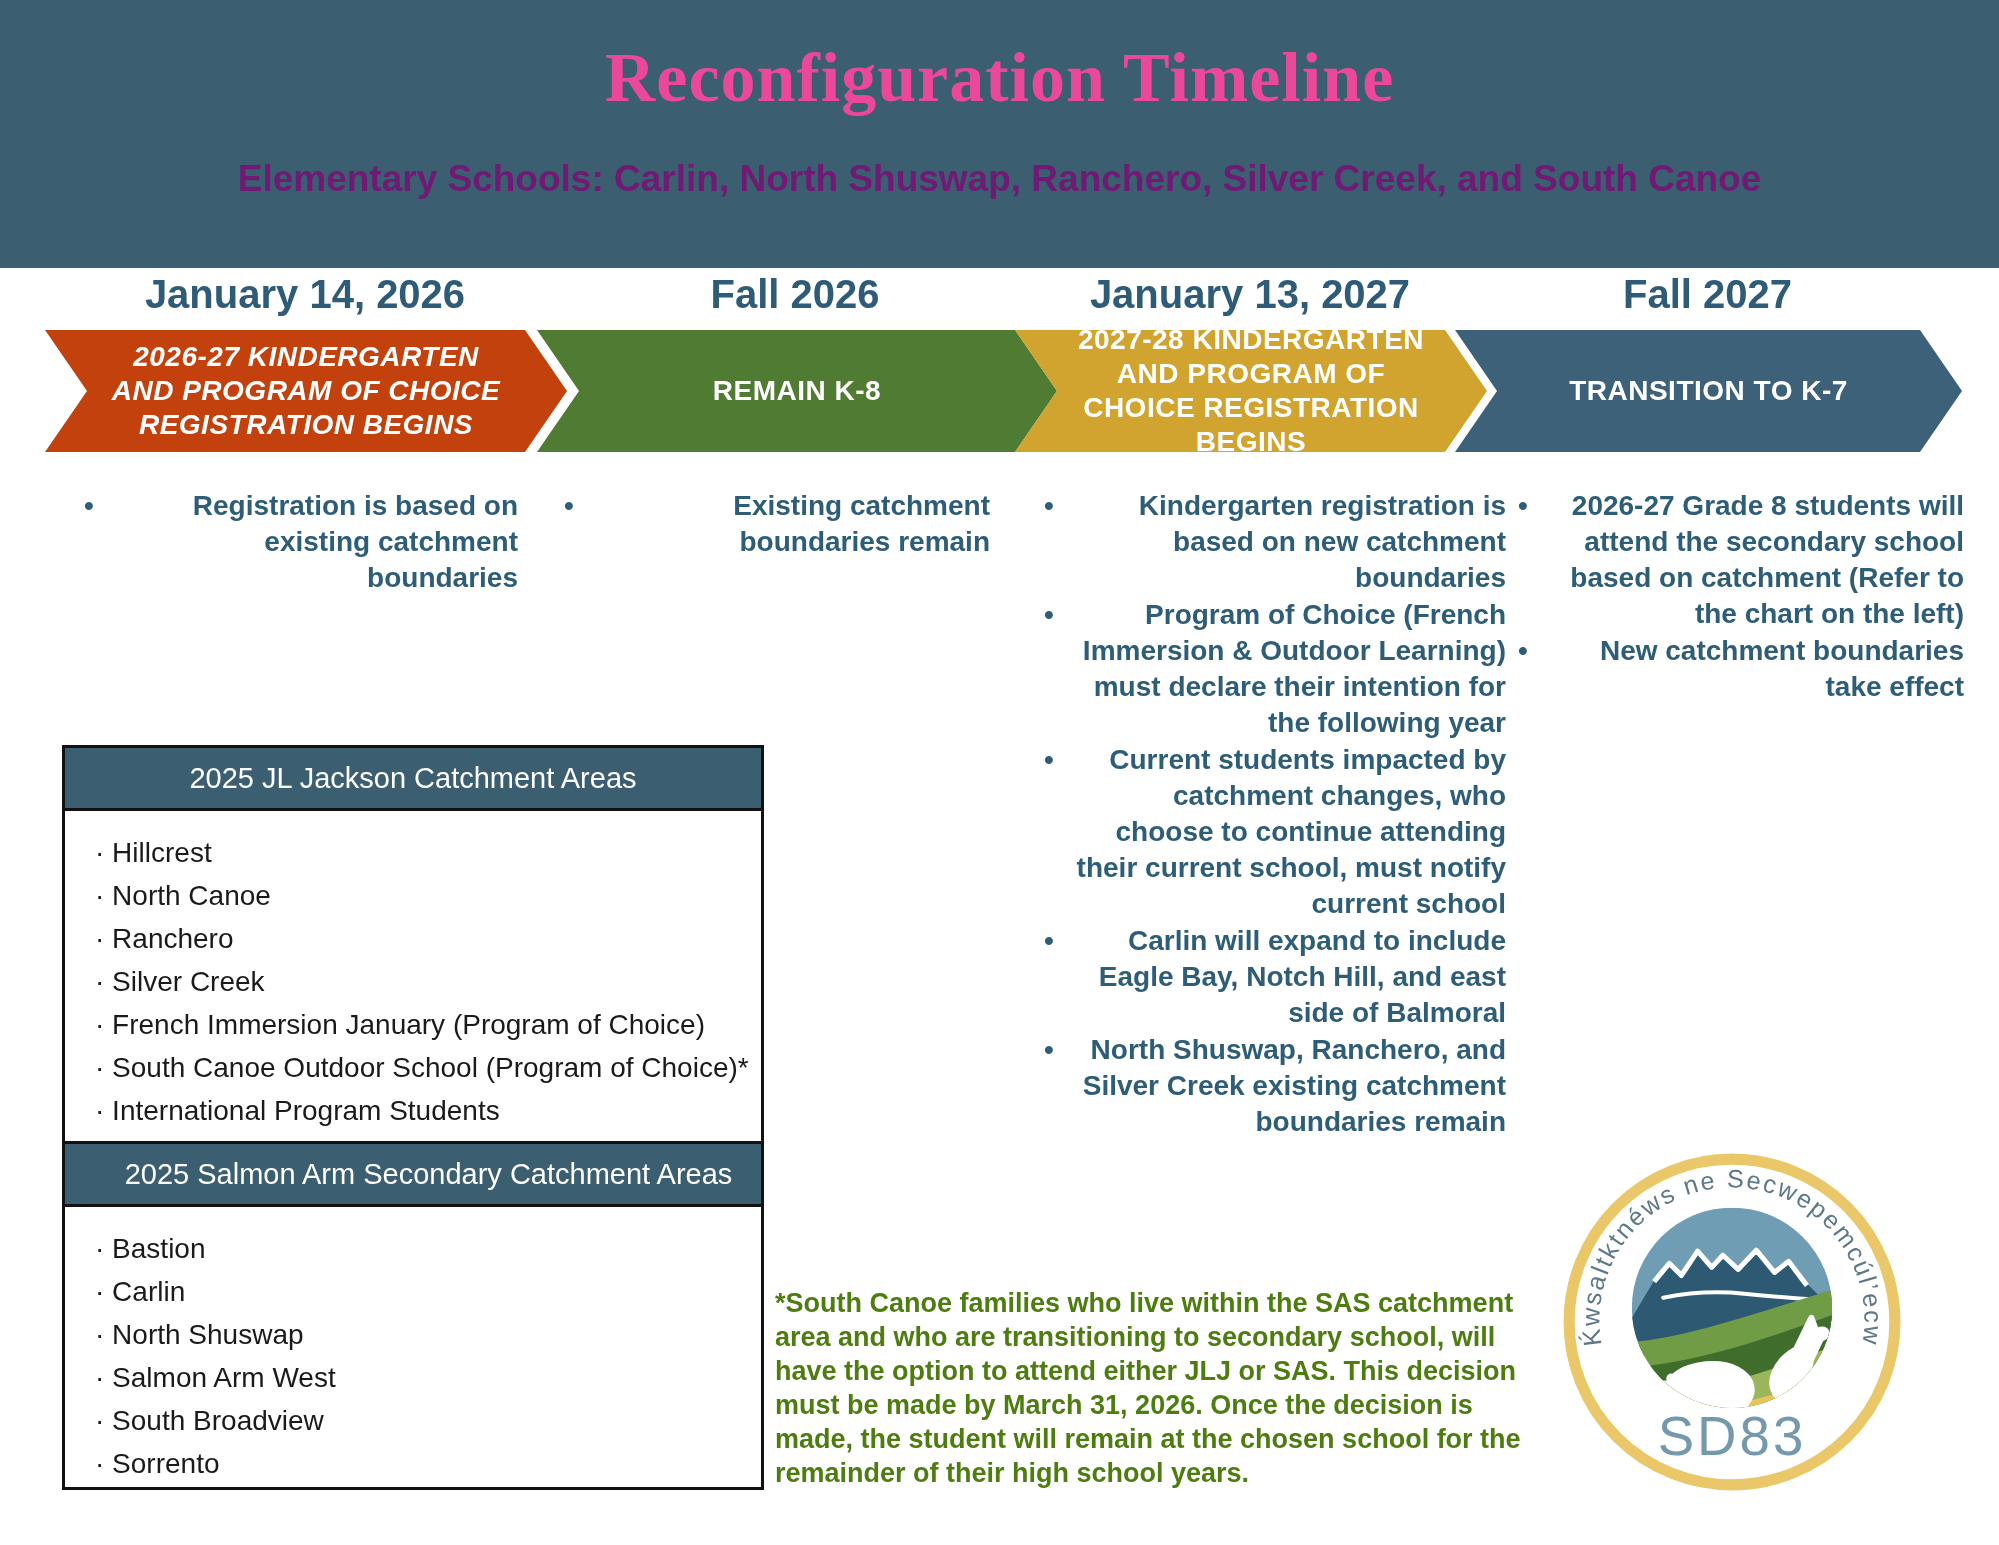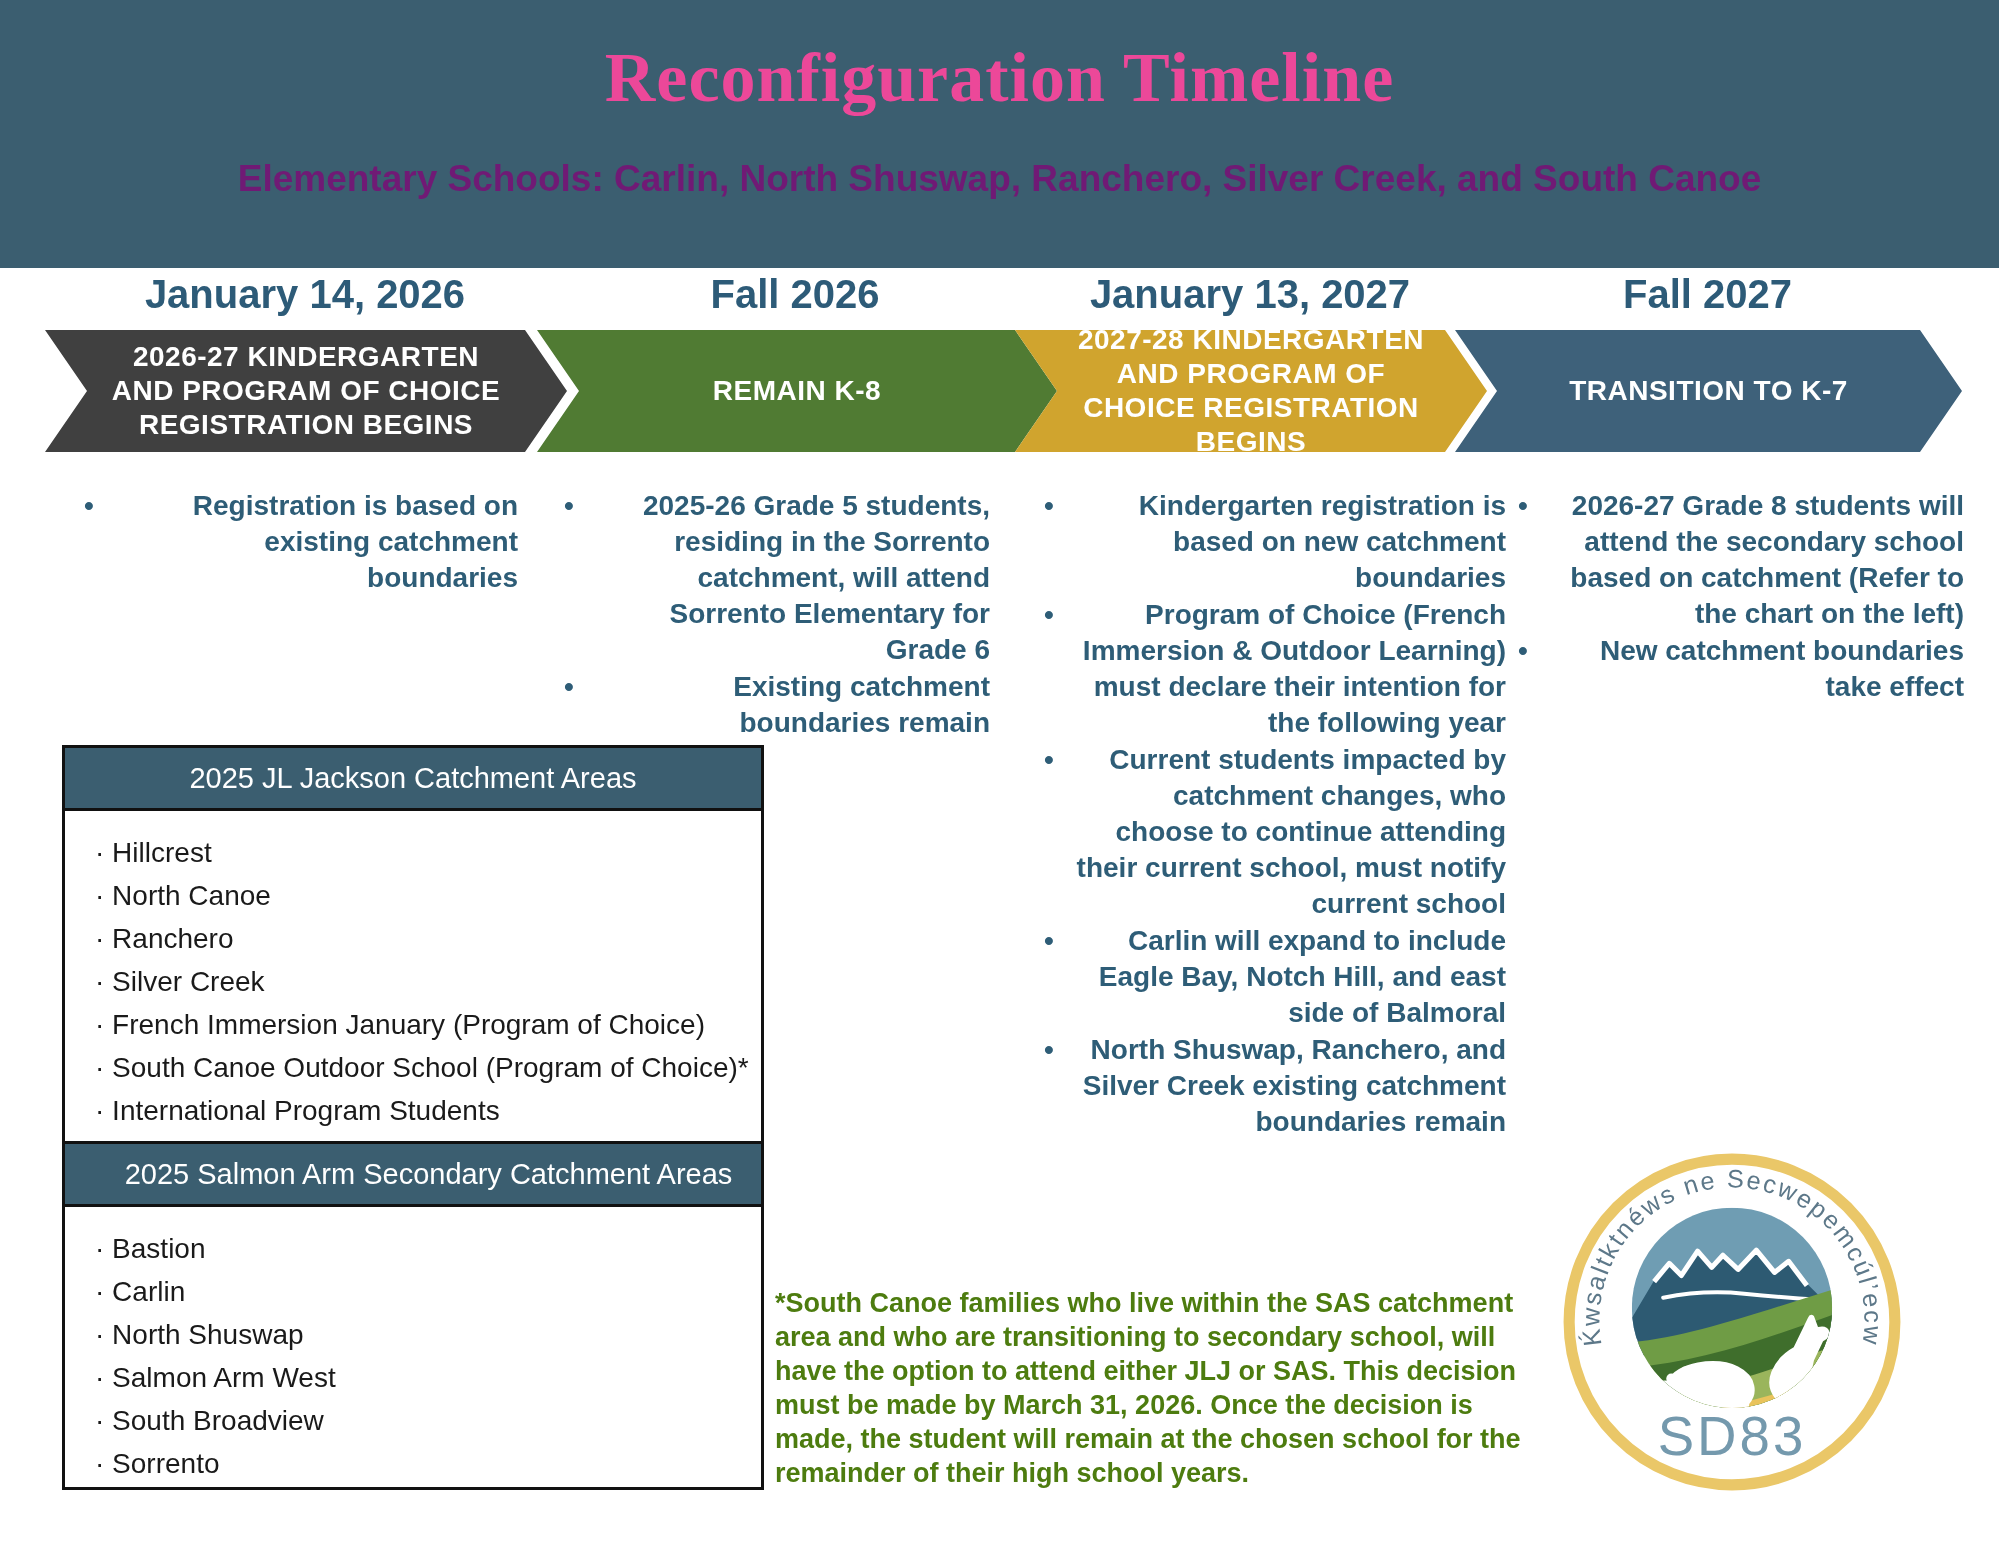--- a/index.html
+++ b/index.html
@@ -20,21 +20,21 @@
   .date.d1{left:45px;width:520px;}
   .date.d2{left:535px;width:520px;}
   .date.d3{left:1015px;width:470px;}
   .date.d4{left:1455px;width:505px;}
 
   
   .arrow{position:absolute;top:330px;height:122px;display:flex;align-items:center;justify-content:center;
       clip-path:polygon(0 0, calc(100% - 42px) 0, 100% 50%, calc(100% - 42px) 100%, 0 100%, 42px 50%);
       color:#ffffff;font-weight:bold;text-align:center;}
   .arrow span{display:block;padding:0 58px;font-size:28px;line-height:34px;letter-spacing:.5px;}
-  .a1{left:45px;width:522px;background:#404040;}
+  .a1{left:45px;width:522px;background:#c2410c;font-style:italic;}
   .a2{left:537px;width:520px;background:#507b33;}
   .a3{left:1015px;width:472px;background:#d0a42e;}
   .a4{left:1455px;width:507px;background:#3e617a;}
 
   
   .bullets{position:absolute;top:488px;margin:0;padding:0;list-style:none;
       color:#2e5d77;font-weight:bold;font-size:28px;line-height:36px;}
   .bullets li{position:relative;padding-left:36px;margin:0 0 1px 0;text-align:right;}
   .bullets li::before{content:"\2022";position:absolute;left:6px;top:0;}
   .c1{left:78px;width:440px;}
@@ -86,21 +86,20 @@
     <span>2027-28 KINDERGARTEN AND PROGRAM OF CHOICE REGISTRATION BEGINS</span>
   </div>
   <div class="arrow a4">
     <span>TRANSITION TO K-7</span>
   </div>
 
   <ul class="bullets c1">
     <li><span>Registration is based on existing catchment boundaries</span></li>
   </ul>
   <ul class="bullets c2">
-    <li><span>2025-26 Grade 5 students, residing in the Sorrento catchment, will attend Sorrento Elementary for Grade 6</span></li>
     <li><span>Existing catchment boundaries remain</span></li>
   </ul>
   <ul class="bullets c3">
     <li><span>Kindergarten registration is based on new catchment boundaries</span></li>
     <li><span>Program of Choice (French Immersion &amp; Outdoor Learning) must declare their intention for the following year</span></li>
     <li><span>Current students impacted by catchment changes, who choose to continue attending their current school, must notify current school</span></li>
     <li><span>Carlin will expand to include Eagle Bay, Notch Hill, and east side of Balmoral</span></li>
     <li><span>North Shuswap, Ranchero, and Silver Creek existing catchment boundaries remain</span></li>
   </ul>
   <ul class="bullets c4">

